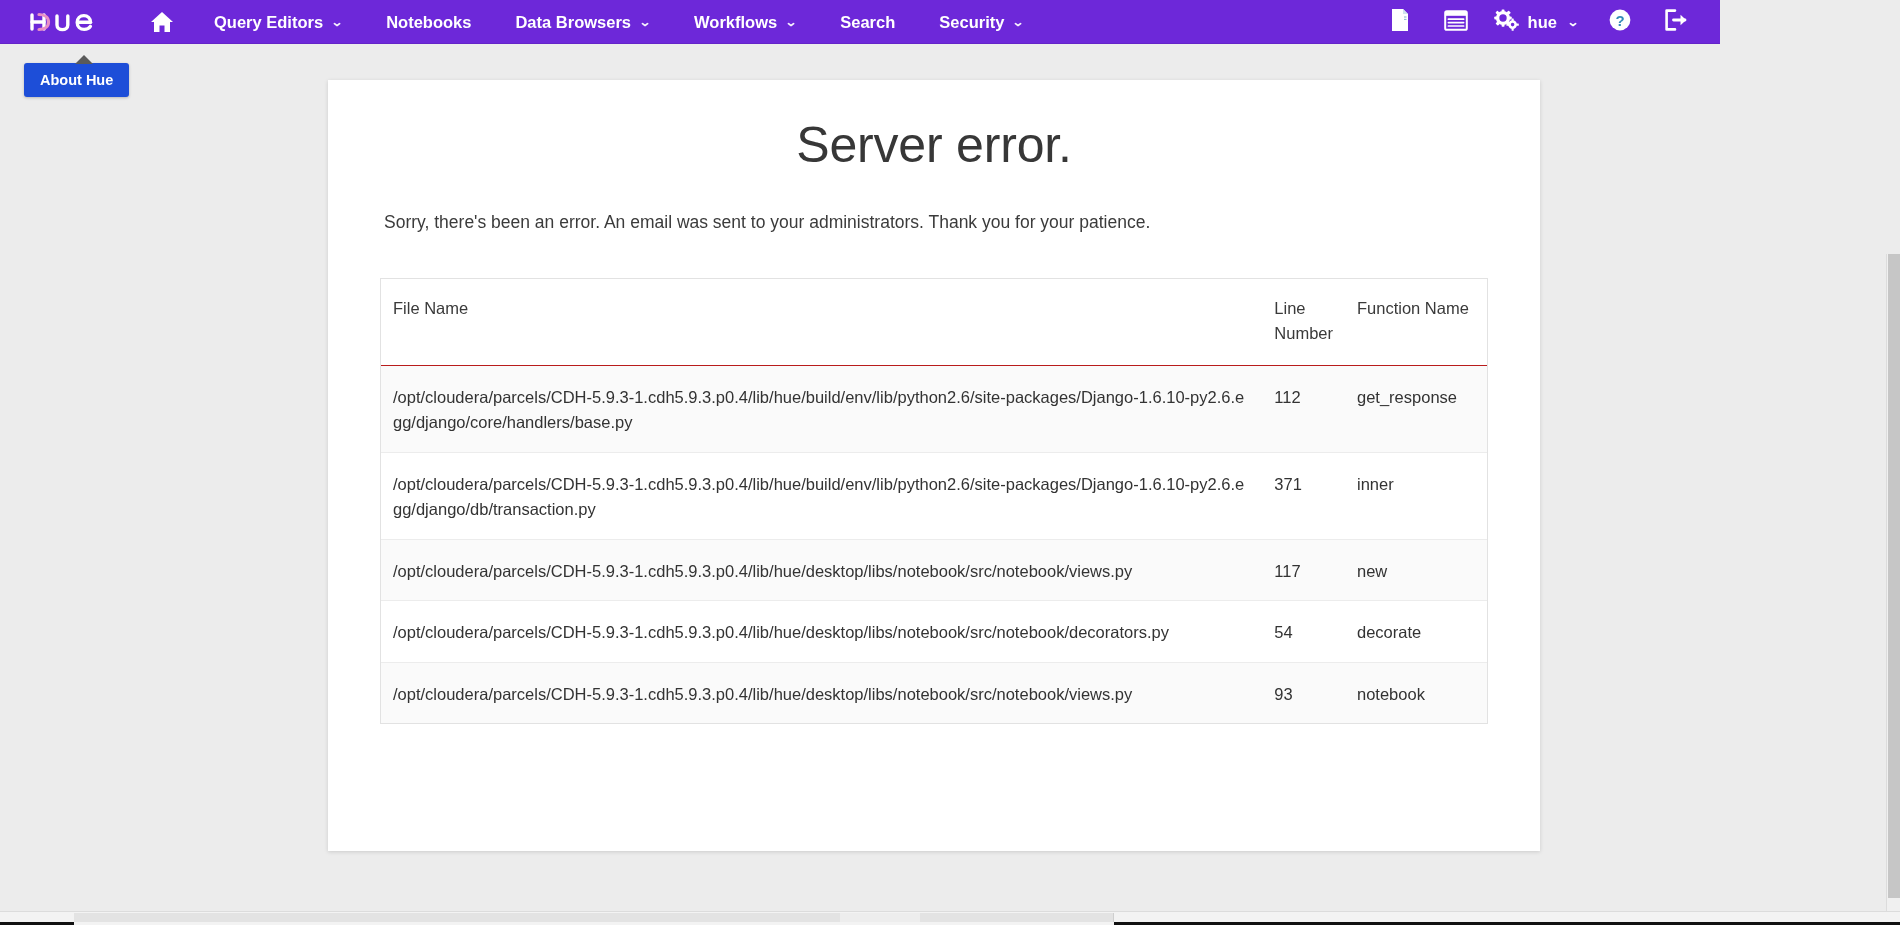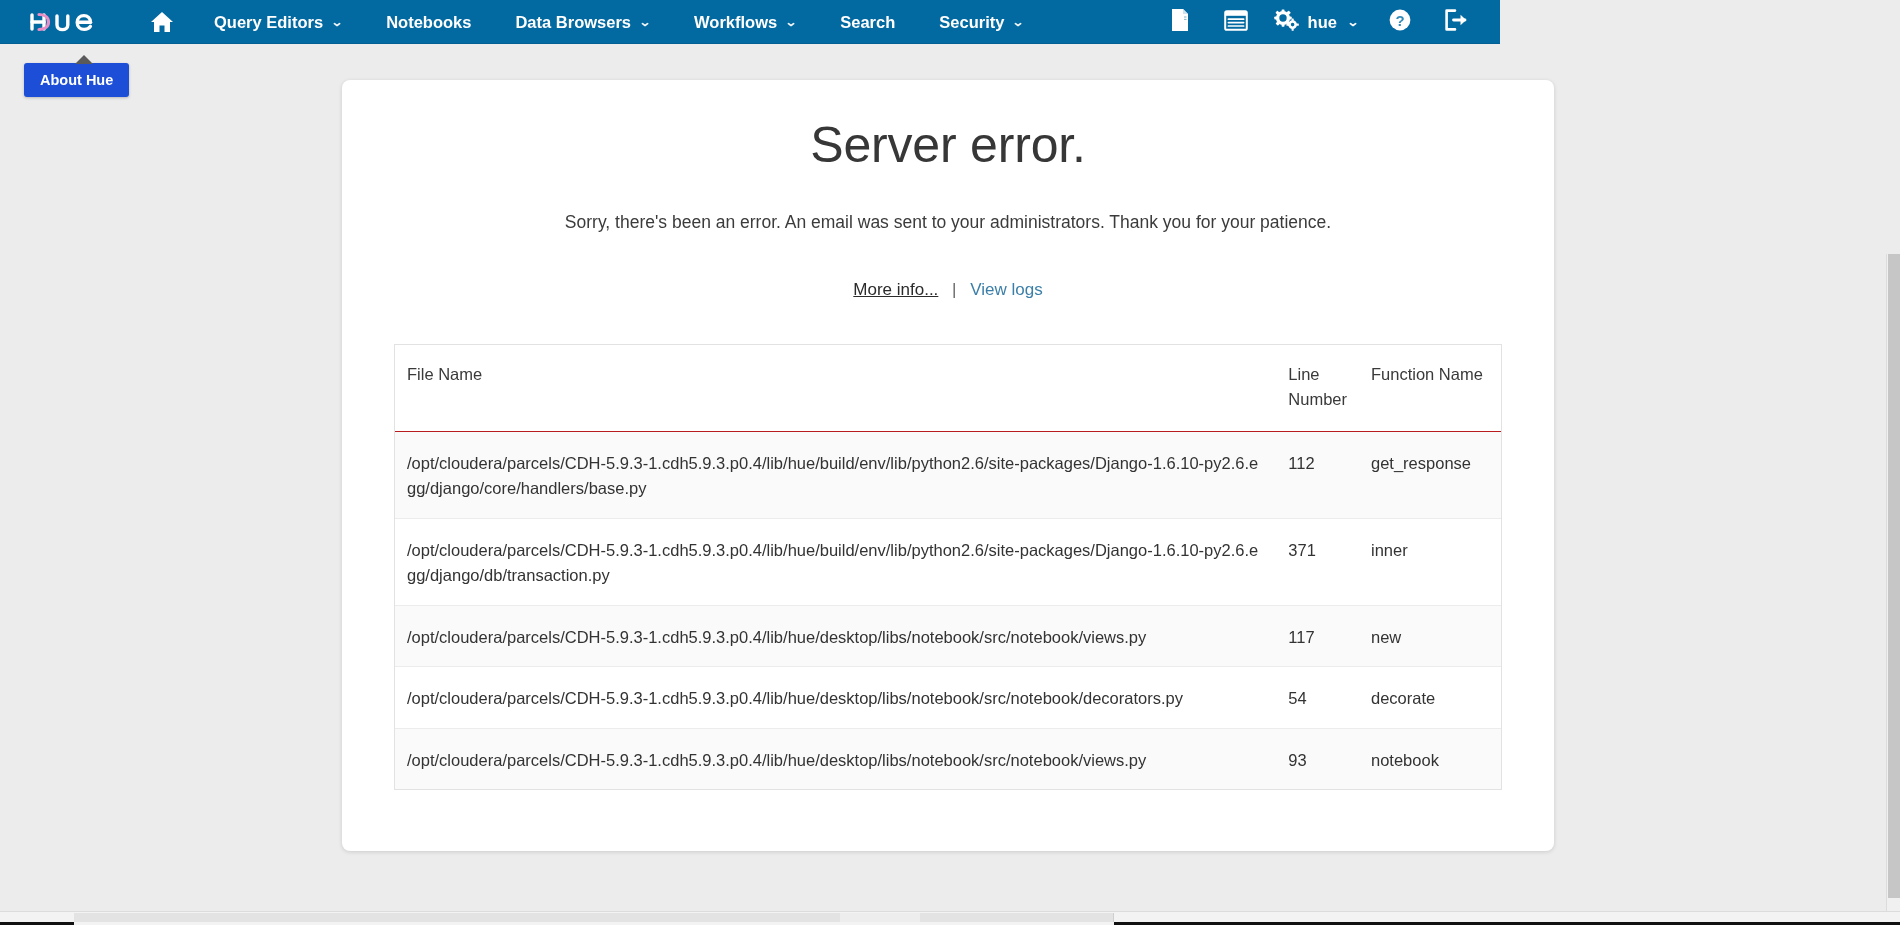--- a/index.html
+++ b/index.html
@@ -9,22 +9,22 @@
     width: 1900px; height: 925px;
     overflow: hidden;
     background: #ececec;
     font-family: "Liberation Sans", sans-serif;
   }
   body { position: relative; }
 
   
   .navbar {
     position: absolute; top: 0; left: 0;
-    width: 1500px; height: 44px;
-    background: #0369a1;
+    width: 1720px; height: 44px;
+    background: #6d28d9;
     display: flex; align-items: center;
     box-shadow: inset 0 -1px 0 rgba(0,0,0,0.08);
     z-index: 30;
   }
   .brand {
     width: 132px; height: 44px;
     display: flex; align-items: center; justify-content: center;
     flex: 0 0 auto;
     cursor: pointer;
   }
@@ -95,42 +95,40 @@
     position: absolute;
     top: -8px; left: 51px;
     border-left: 9px solid transparent;
     border-right: 9px solid transparent;
     border-bottom: 9px solid #5a5a5a;
   }
 
   
   .card {
     position: absolute;
-    left: 342px; top: 80px;
+    left: 328px; top: 80px;
     width: 1212px;
     height: 771px;
     background: #fff;
     box-shadow: 0 1px 4px rgba(0,0,0,0.14);
     padding: 0;
-    border-radius: 8px;
   }
   .card-inner { padding: 34px 56px 0 56px; }
 
   h1.page-title {
     margin: 0;
     text-align: center;
     font-weight: normal;
     font-size: 50px;
     color: #373737;
     letter-spacing: -0.2px;
     line-height: 1.25;
   }
   p.subtitle {
     margin: 33px 0 0 0;
-    text-align: center;
     font-size: 17.5px;
     color: #3b3b3b;
     line-height: 1.4;
   }
   .links {
     margin-top: 46px;
     text-align: center;
     font-size: 17px;
   }
   .links a.more-info {
@@ -369,25 +367,20 @@
   <span>About Hue</span>
 </div>
 
 <div class="card">
   <div class="card-inner">
 
     <h1 class="page-title">Server error.</h1>
 
     <p class="subtitle">Sorry, there's been an error. An email was sent to your administrators. Thank you for your patience.</p>
 
-    <div class="links">
-      <a class="more-info">More info...</a>
-      <span class="sep">|</span>
-      <a class="view-logs">View logs</a>
-    </div>
   </div>
 
   <div class="table-wrap">
     <table class="trace">
       <thead>
         <tr>
           <th class="col-file">File Name</th>
           <th class="col-line">Line Number</th>
           <th class="col-fn">Function Name</th>
         </tr>

